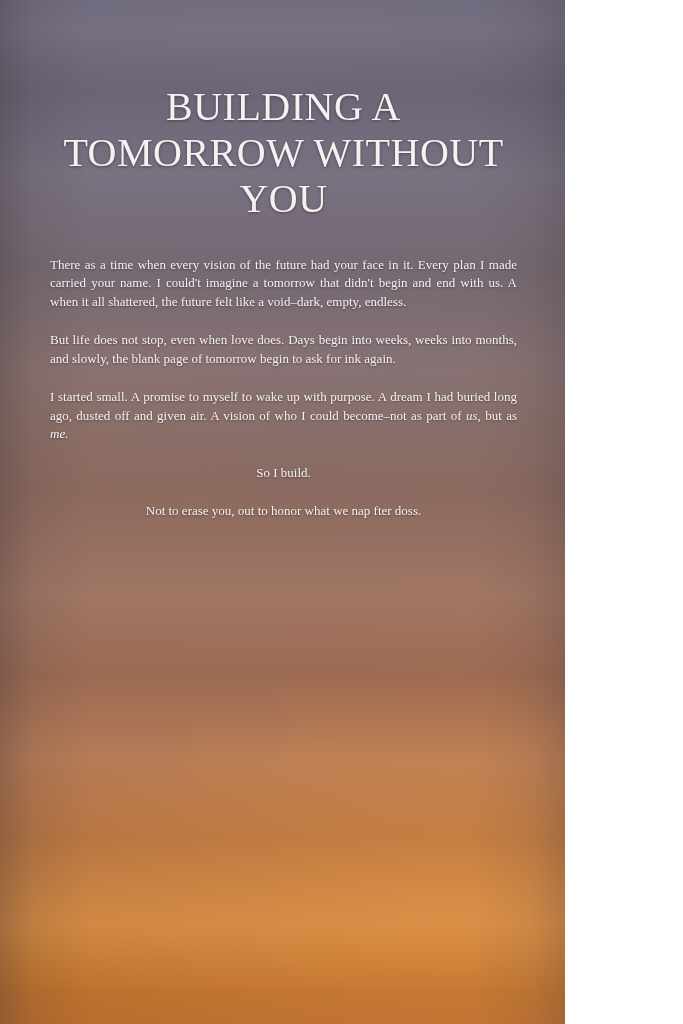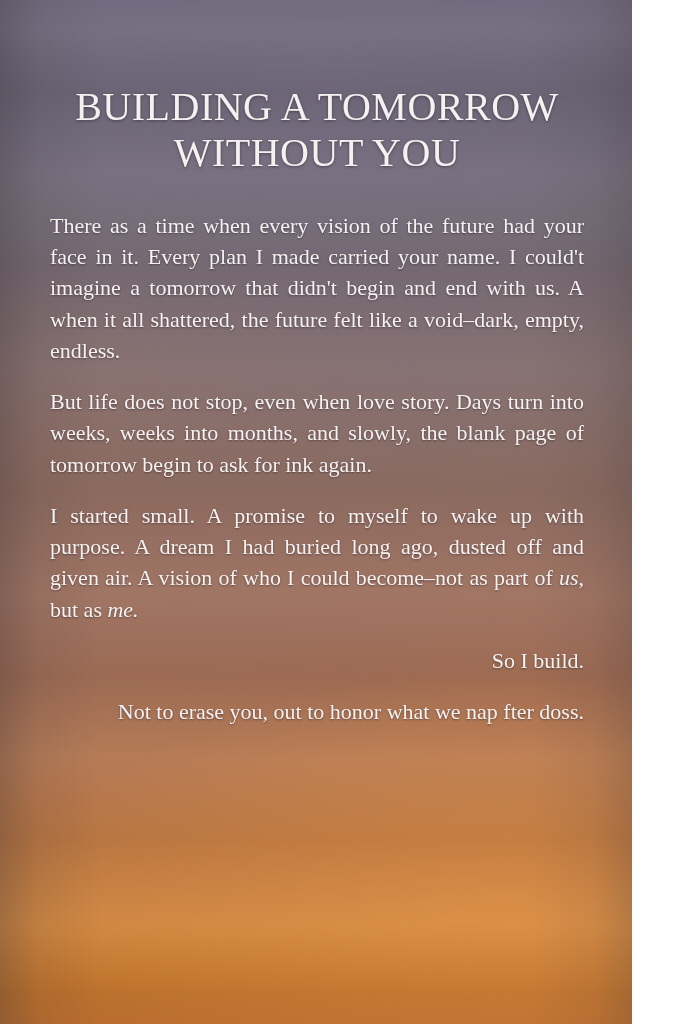--- a/index.html
+++ b/index.html
@@ -7,21 +7,21 @@
     padding: 0;
   }
   body {
     width: 683px;
     height: 1024px;
     overflow: hidden;
     font-family: "Liberation Serif", serif;
   }
   #page {
     position: relative;
-    width: 632px;
+    width: 565px;
     height: 1024px;
     overflow: hidden;
     background:
       
       radial-gradient(ellipse 120% 60% at 50% 8%, rgba(120,110,130,0.55) 0%, rgba(90,85,105,0.0) 70%),
       radial-gradient(ellipse 90% 35% at 18% 52%, rgba(150,110,95,0.35) 0%, rgba(150,110,95,0.0) 75%),
       radial-gradient(ellipse 100% 30% at 80% 88%, rgba(235,150,70,0.45) 0%, rgba(235,150,70,0.0) 75%),
       linear-gradient(to bottom,
         #6e6a7d 0%,
         #6a6678 6%,
@@ -89,47 +89,47 @@
     letter-spacing: 0.5px;
     font-weight: normal;
     color: #f4f1f0;
     text-align: center;
     text-transform: uppercase;
     text-shadow: 0 1px 3px rgba(40,30,40,0.55);
     padding: 0 6px;
   }
   .para {
     margin: 0 0 20px 0;
-    font-size: 22px;
+    font-size: 13px;
     line-height: 1.42;
     color: #f5f2f1;
     text-align: justify;
     text-shadow: 0 1px 2px rgba(40,30,40,0.5);
   }
   .para.last {
     margin-bottom: 16px;
   }
   .para em {
     font-style: italic;
   }
   .no-justify {
-    text-align: right;
+    text-align: center;
   }
 </style>
 </head>
 <body>
 
 <div id="page">
   <div id="content">
 
     <h1>Building a Tomorrow Without You</h1>
 
     <p class="para">There as a time when every vision of the future had your face in it. Every plan I made carried your name. I could't imagine a tomorrow that didn't begin and end with us. A when it all shattered, the future felt like a void–dark, empty, endless.</p>
 
-    <p class="para">But life does not stop, even when love story. Days turn into weeks, weeks into months, and slowly, the blank page of tomorrow begin to ask for ink again.</p>
+    <p class="para">But life does not stop, even when love does. Days begin into weeks, weeks into months, and slowly, the blank page of tomorrow begin to ask for ink again.</p>
 
     <p class="para"><span>I started small. A promise to myself to wake up with purpose. A dream I had buried long ago, dusted off and given air. A vision of who I could become–not as part of </span><em>us</em><span>, but as </span><em>me.</em></p>
 
 
 
 
     <p class="para no-justify">So I build.</p>
 
     <p class="para no-justify last">Not to erase you, out to honor what we nap fter doss.</p>
 

